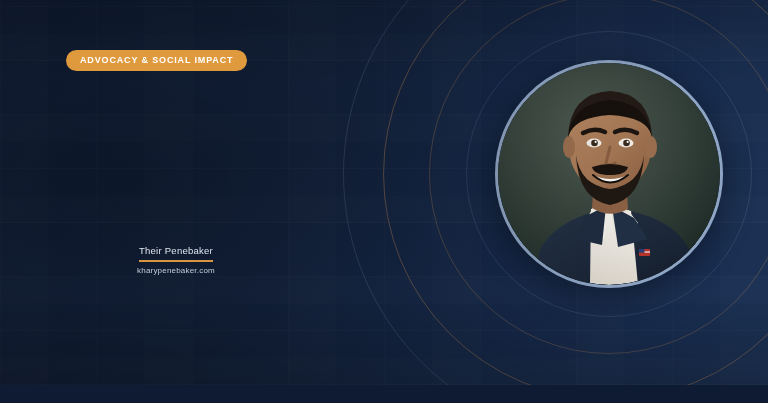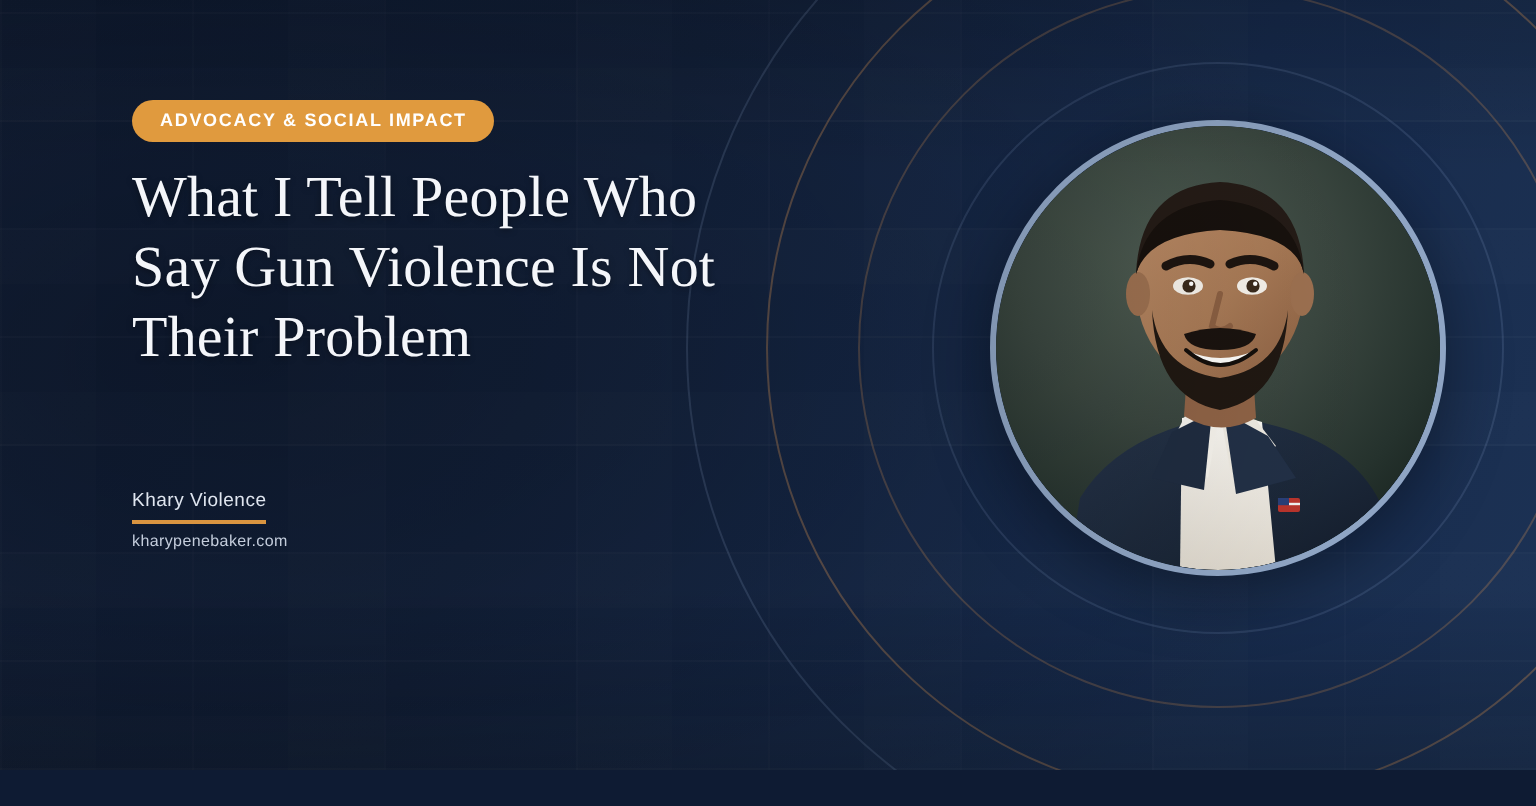--- a/index.html
+++ b/index.html
@@ -13,20 +13,21 @@
     font-family: "Liberation Sans", sans-serif;
   }
 
   .hero {
     position: relative;
     width: 768px;
     height: 385px;
     overflow: hidden;
     background:
       linear-gradient(115deg, #101d36 0%, #13223d 38%, #16294a 68%, #1a3054 100%);
+    text-align: center;
   }
 
   
   .texture-grid {
     position: absolute;
     inset: 0;
     background-image:
       repeating-linear-gradient(0deg,
         rgba(255,255,255,0.022) 0px,
         rgba(255,255,255,0.022) 1px,
@@ -264,22 +265,21 @@
       </svg>
     </div>
   </div>
 
   <div class="vignette"></div>
 
   <div class="content">
 
     <span class="badge">ADVOCACY &amp; SOCIAL IMPACT</span>
 
-    <h1 class="headline">What I Tell People Who Say Gun Violence Is Not Their Problem</h1>
 
     <div class="byline">
-      <span class="byline-name">Khary Violence</span>
+      <span class="byline-name">Their Penebaker</span>
       <span class="byline-url">kharypenebaker.com</span>
     </div>
 
   </div>
 
 </div>
 
 </body></html>

